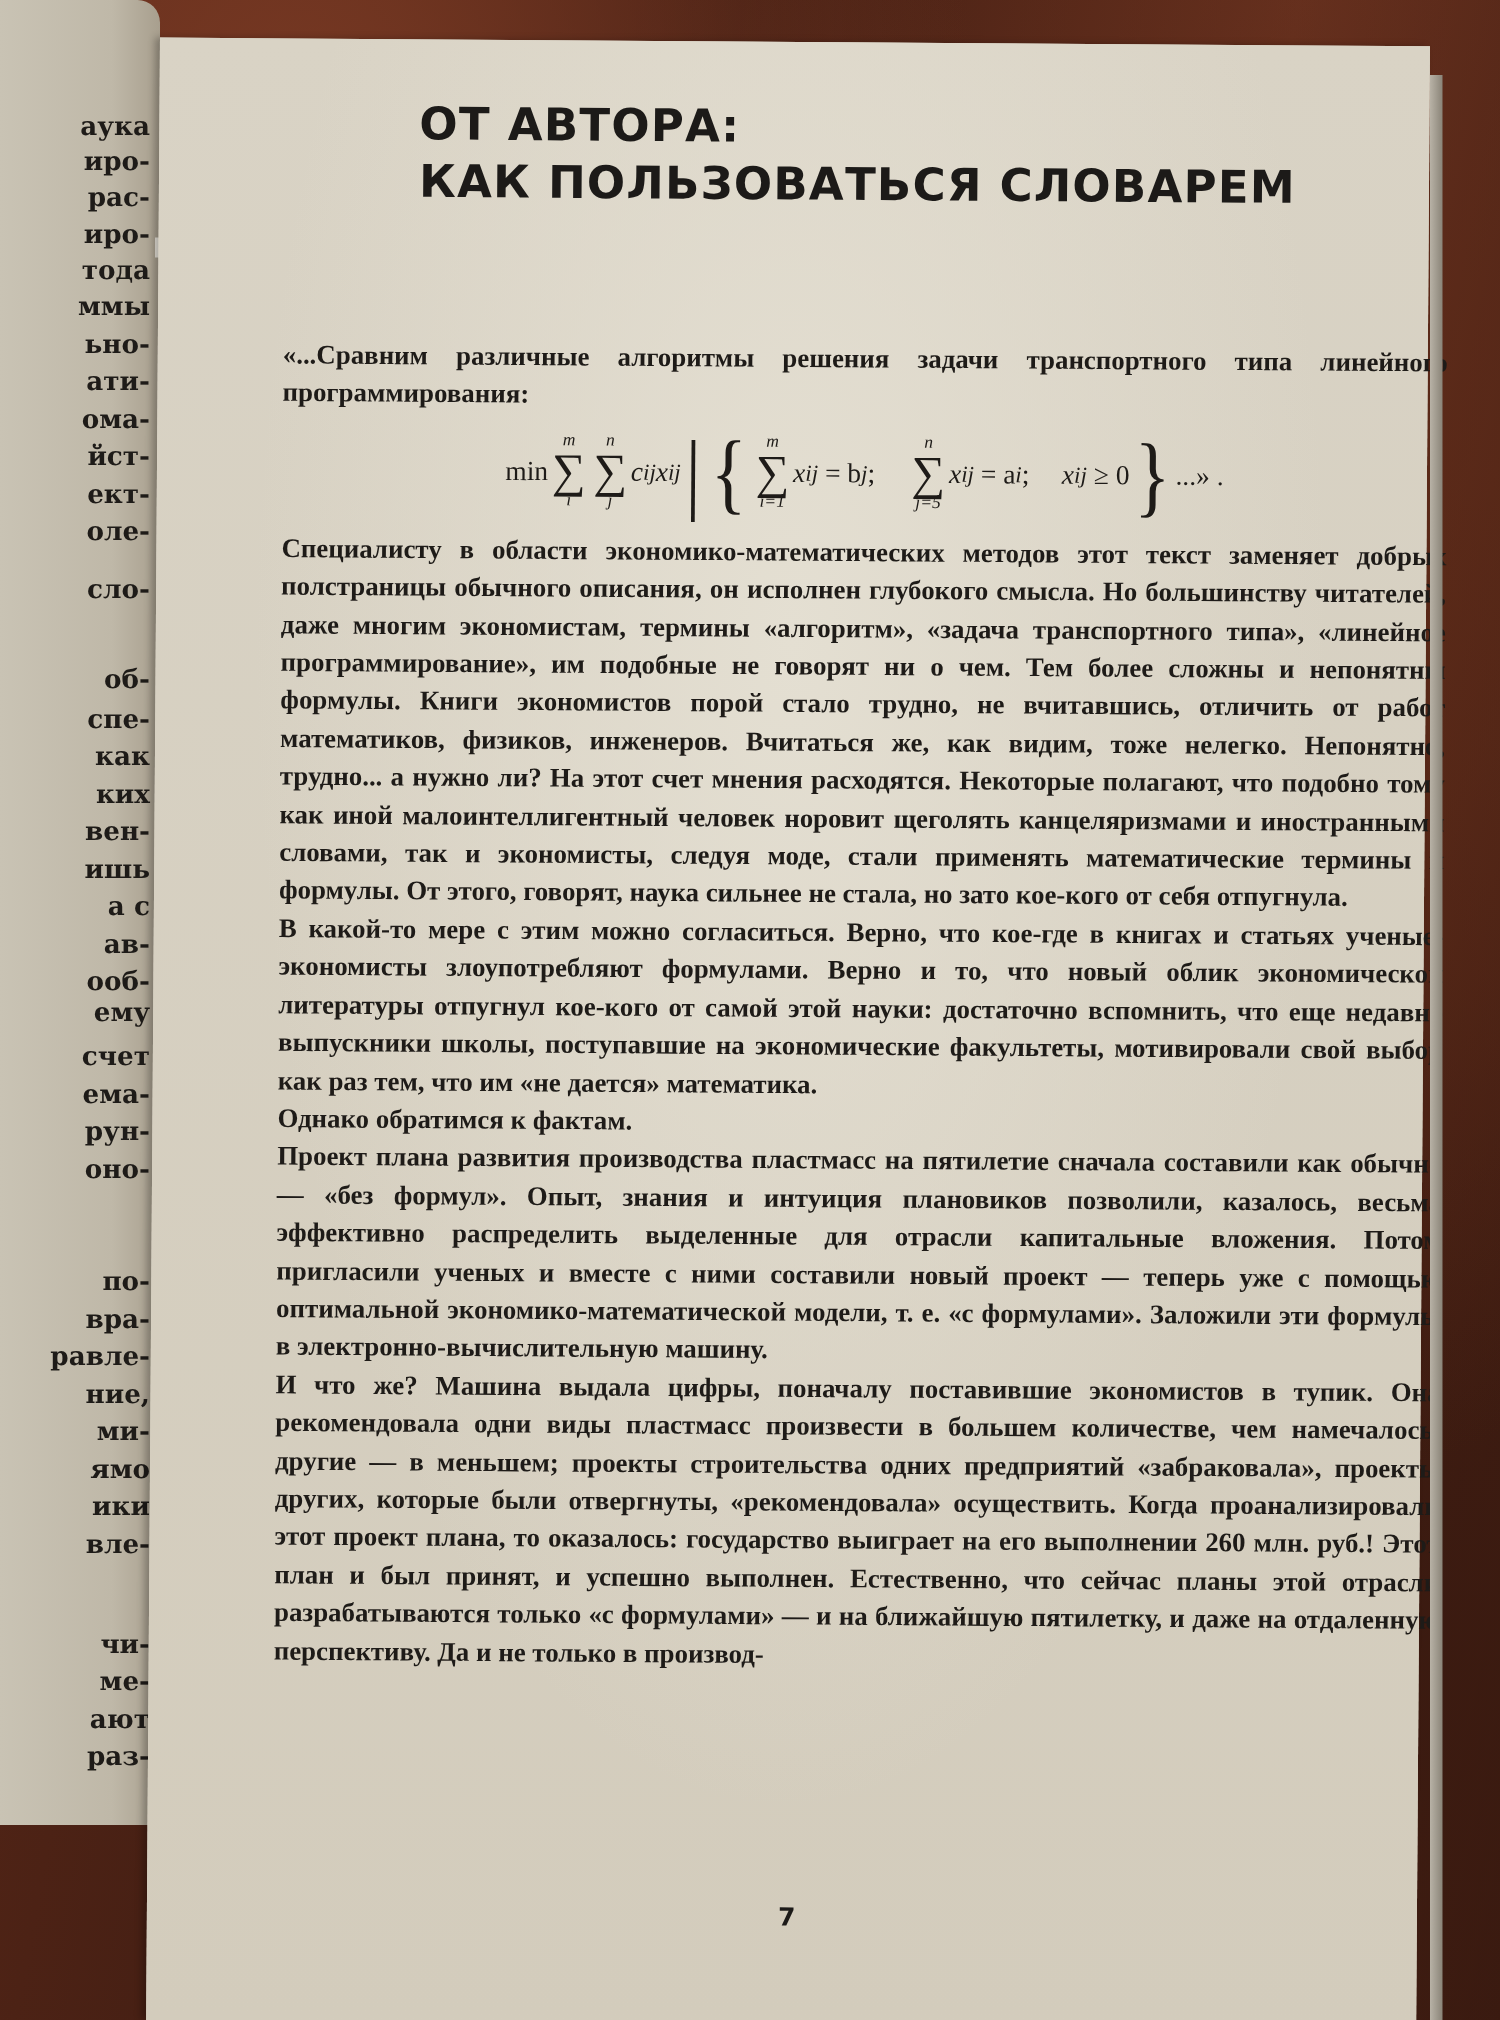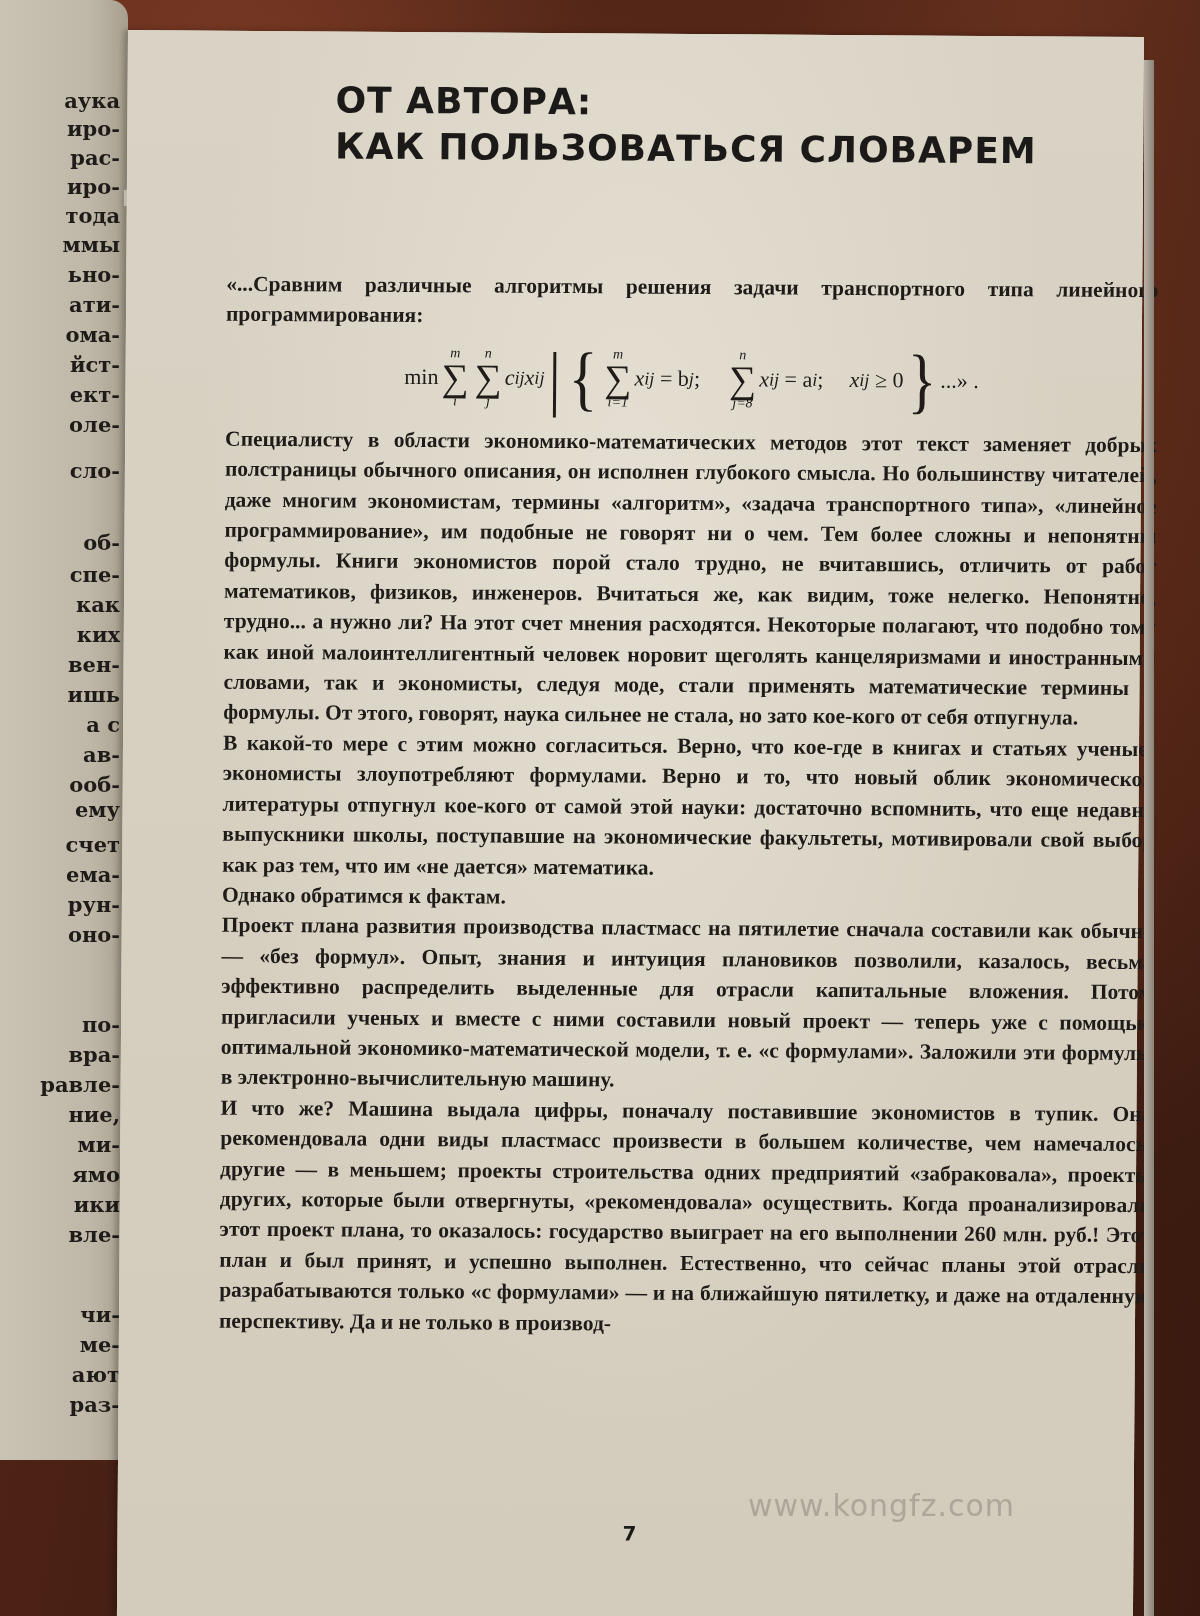--- a/index.html
+++ b/index.html
@@ -159,21 +159,21 @@
         <span class="lim">m</span>
         <span class="sigma">∑</span>
         <span class="lim">i=1</span>
       </span>
       <i>x</i><sub><i>ij</i></sub>
       &nbsp;<span>= b</span><sub><i>j</i></sub>;
       <span class="gap"></span>
       <span class="sum">
         <span class="lim">n</span>
         <span class="sigma">∑</span>
-        <span class="lim">j=8</span>
+        <span class="lim">j=5</span>
       </span>
       <i>x</i><sub><i>ij</i></sub>
       &nbsp;<span>= a</span><sub><i>i</i></sub>;
       <span class="gap"></span>
       <i>x</i><sub><i>ij</i></sub>
       &nbsp;<span>≥ 0</span>
       <span class="brace">}</span>
       <span>...» .</span>
     </div>
 
@@ -183,14 +183,13 @@
     <p>Проект плана развития производства пластмасс на пятилетие сначала составили как обычно — «без формул». Опыт, знания и интуиция плановиков позволили, казалось, весьма эффективно распределить выделенные для отрасли капитальные вложения. Потом пригласили ученых и вместе с ними составили новый проект — теперь уже с помощью оптимальной экономико-математической модели, т. е. «с формулами». Заложили эти формулы в электронно-вычислительную машину.</p>
     <p>И что же? Машина выдала цифры, поначалу поставившие экономистов в тупик. Она рекомендовала одни виды пластмасс произвести в большем количестве, чем намечалось, другие — в меньшем; проекты строительства одних предприятий «забраковала», проекты других, которые были отвергнуты, «рекомендовала» осуществить. Когда проанализировали этот проект плана, то оказалось: государство выиграет на его выполнении 260 млн. руб.! Этот план и был принят, и успешно выполнен. Естественно, что сейчас планы этой отрасли разрабатываются только «с формулами» — и на ближайшую пятилетку, и даже на отдаленную перспективу. Да и не только в производ-</p>
   </div>
 
   <div class="page-number">7</div>
 </div>
 
 <div class="page-edge"></div>
 
 <div class="watermark">
-  <span class="url">www.kongfz.com</span>
 </div>
 
 </body></html>

